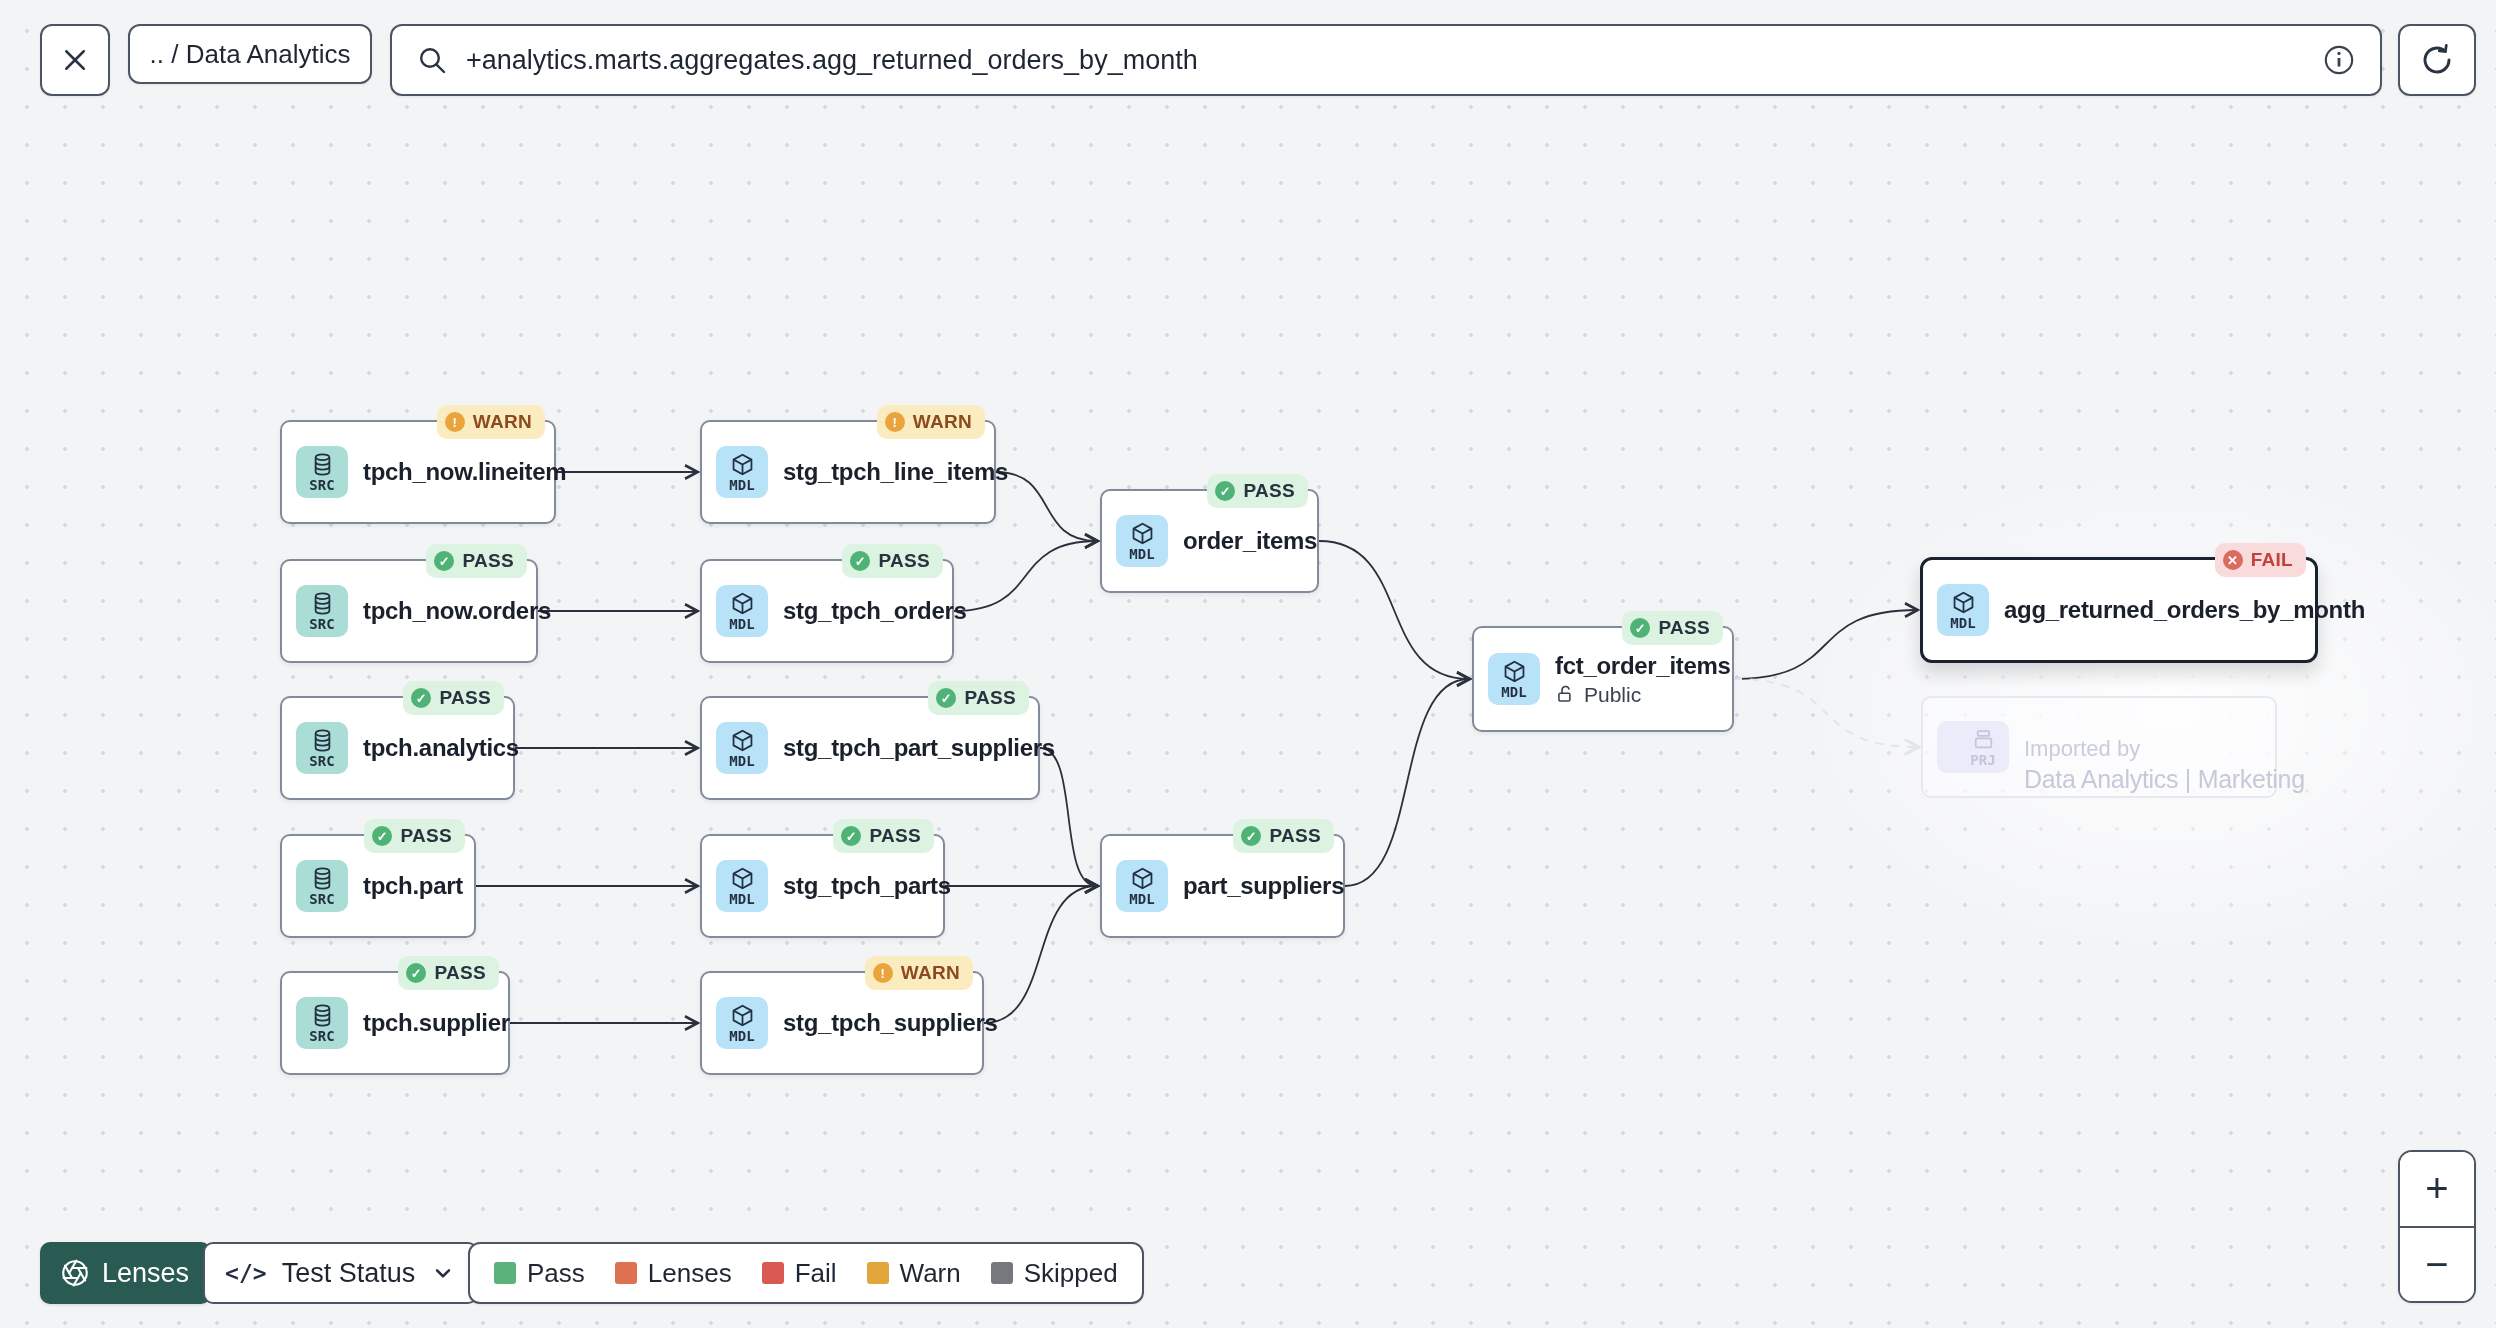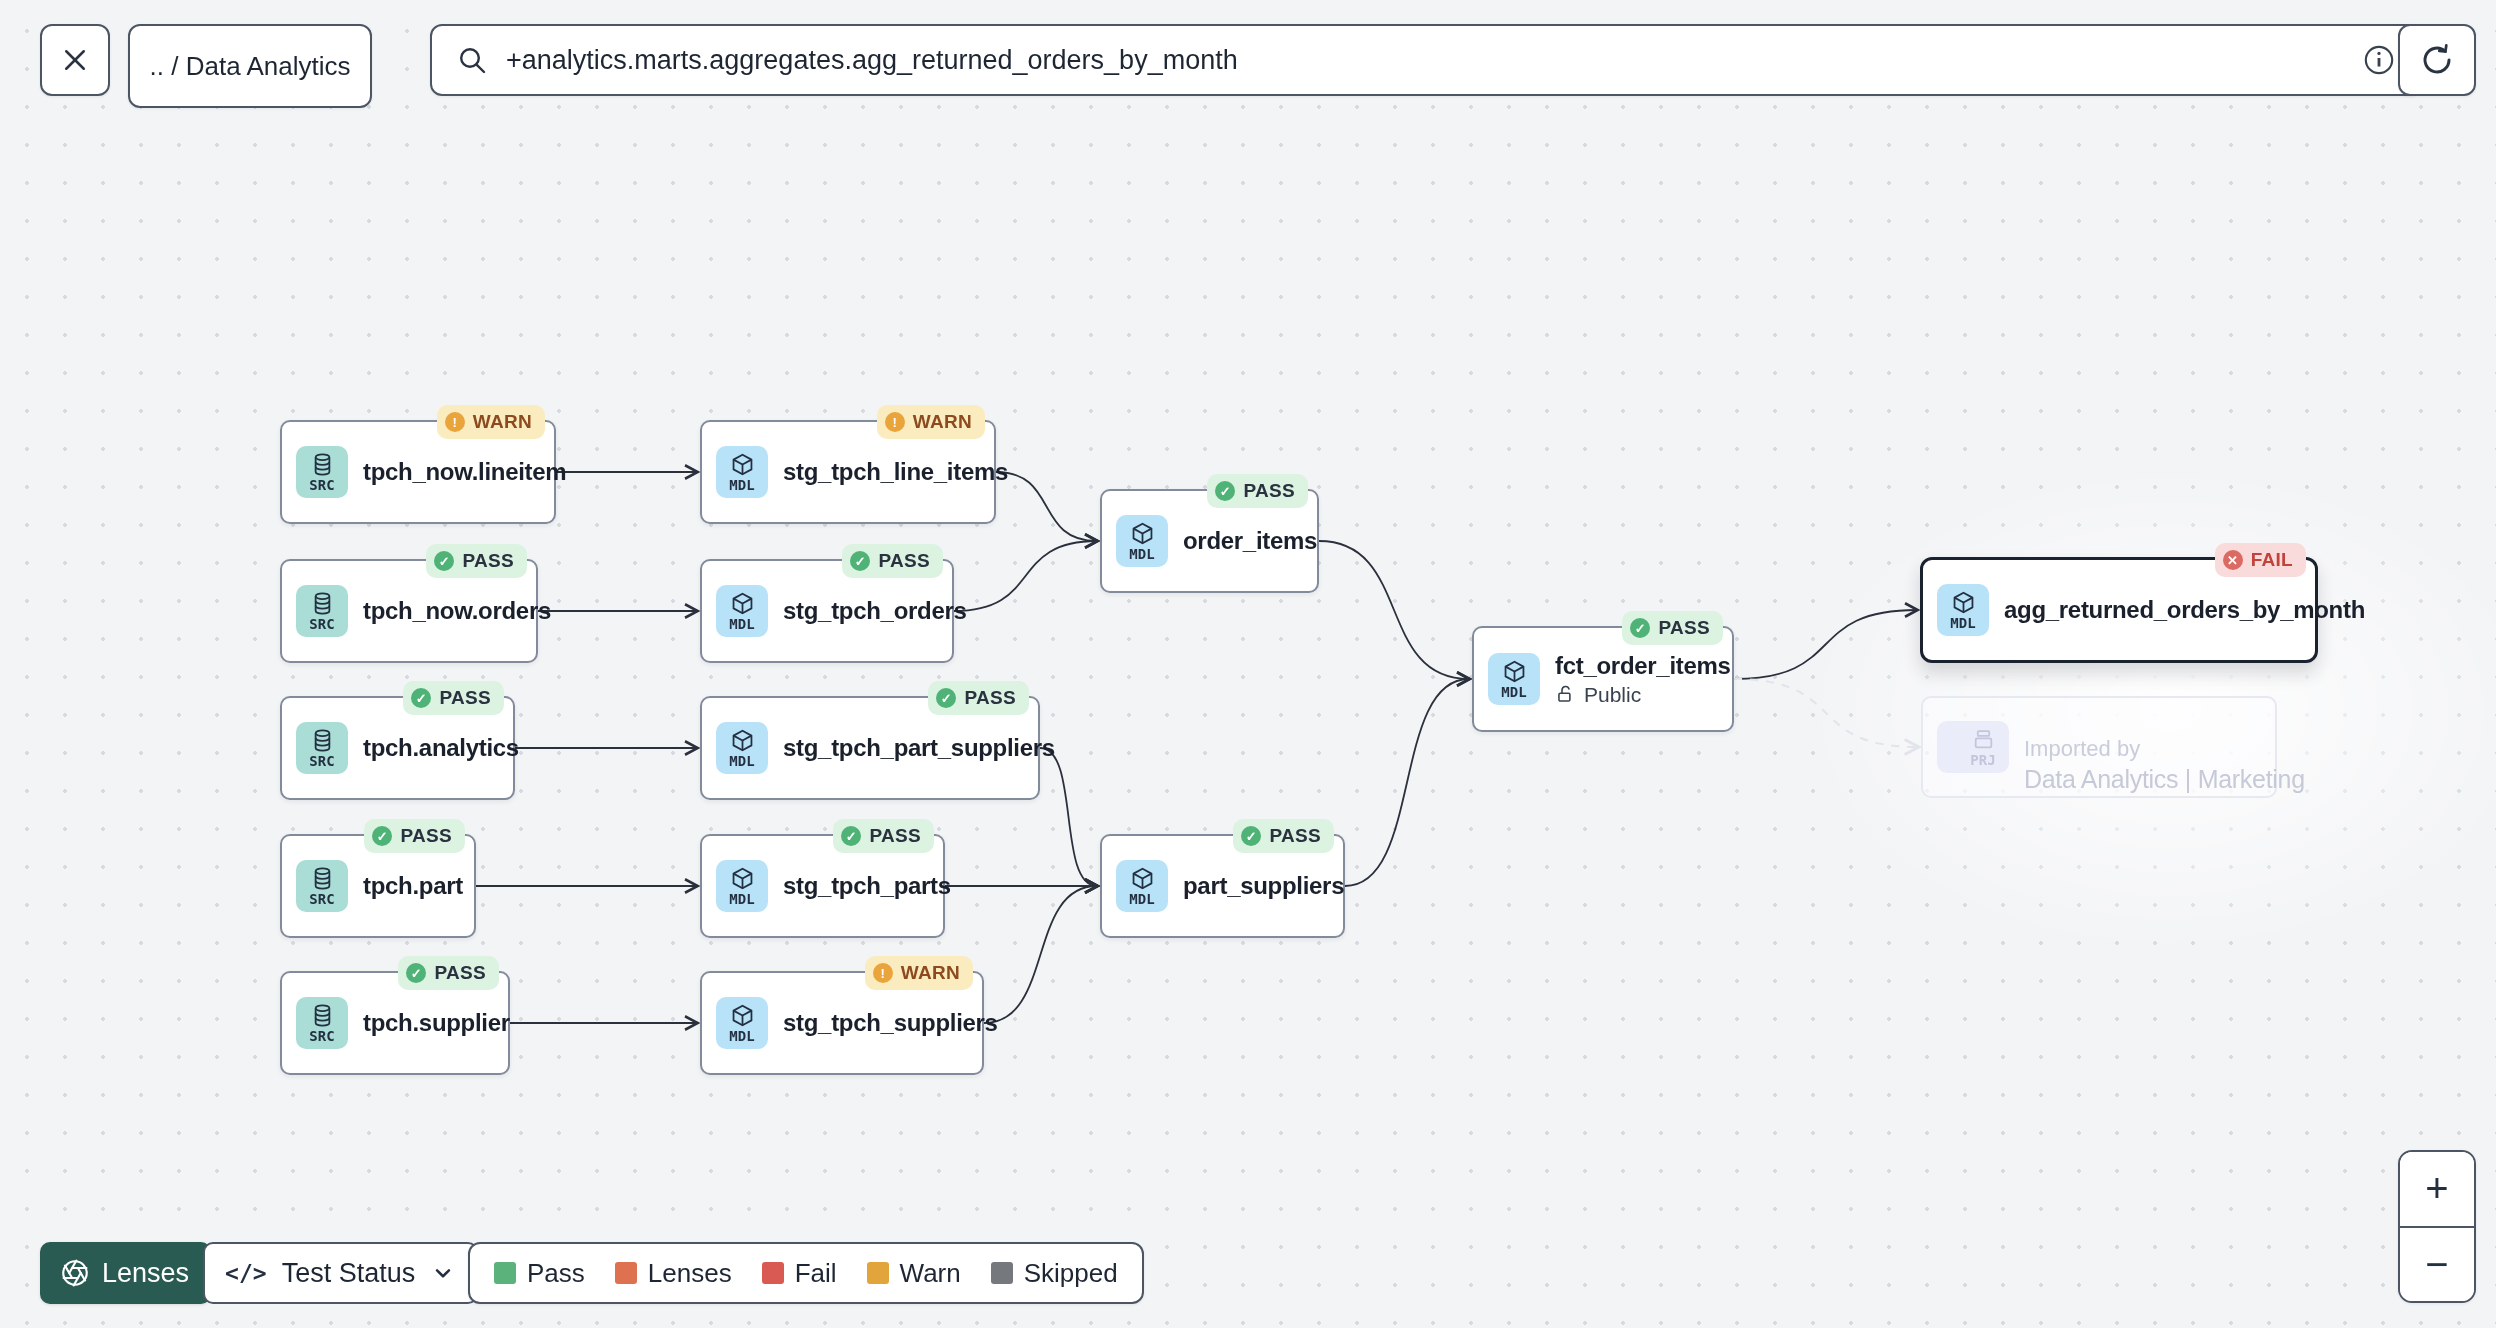--- a/index.html
+++ b/index.html
@@ -12,22 +12,22 @@
   }
   .glow{position:absolute;left:1810px;top:470px;width:720px;height:480px;z-index:0;
     background:radial-gradient(ellipse at center,rgba(255,255,255,.95) 0%,rgba(255,255,255,0) 72%);}
   
   .ctrl{
     position:absolute;background:#fff;border:2px solid #4C5564;border-radius:12px;
     display:flex;align-items:center;justify-content:center;box-sizing:border-box;
     box-shadow:0 1px 3px rgba(20,28,45,.07);z-index:10;
   }
   #btn-close{left:40px;top:24px;width:70px;height:72px;cursor:pointer;}
-  #breadcrumb{left:128px;top:24px;width:244px;height:84px;font-size:26px;cursor:pointer;}
-  #searchbar{left:390px;top:24px;width:1992px;height:72px;justify-content:flex-start;padding:0 24px;gap:16px;margin-left:40px;}
+  #breadcrumb{left:128px;top:24px;width:244px;height:60px;font-size:26px;cursor:pointer;}
+  #searchbar{left:390px;top:24px;width:1992px;height:72px;justify-content:flex-start;padding:0 24px;gap:16px;}
   #searchbar input{flex:1;border:none;outline:none;font-family:"Liberation Sans",sans-serif;
     font-size:27px;color:#1E2633;background:transparent;}
   #btn-refresh{left:2398px;top:24px;width:78px;height:72px;cursor:pointer;}
   .iconbox{display:flex;align-items:center;justify-content:center;flex:0 0 auto;}
   
   #lenses-group{position:absolute;left:40px;top:1242px;height:62px;display:flex;align-items:stretch;z-index:10;}
   #lenses-btn{background:#2A5B52;color:#fff;border-radius:10px;display:flex;align-items:center;
     gap:12px;padding:0 22px 0 20px;font-size:27px;cursor:pointer;box-shadow:0 1px 3px rgba(20,28,45,.12);}
   #lens-select{background:#fff;border:2px solid #4C5564;border-radius:10px;display:flex;align-items:center;
     gap:15px;padding:0 20px;font-size:27px;margin-left:-8px;z-index:1;cursor:pointer;box-sizing:border-box;}

